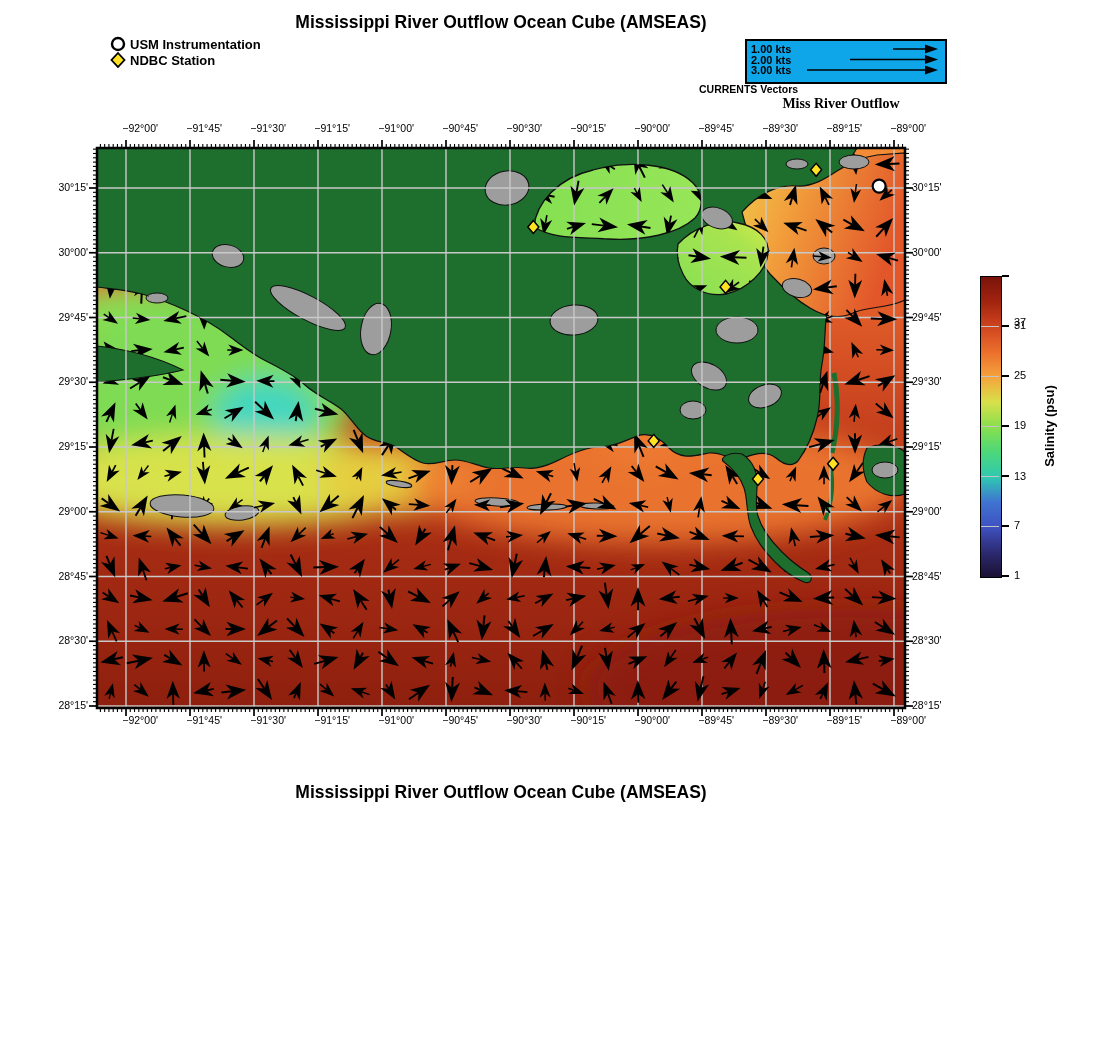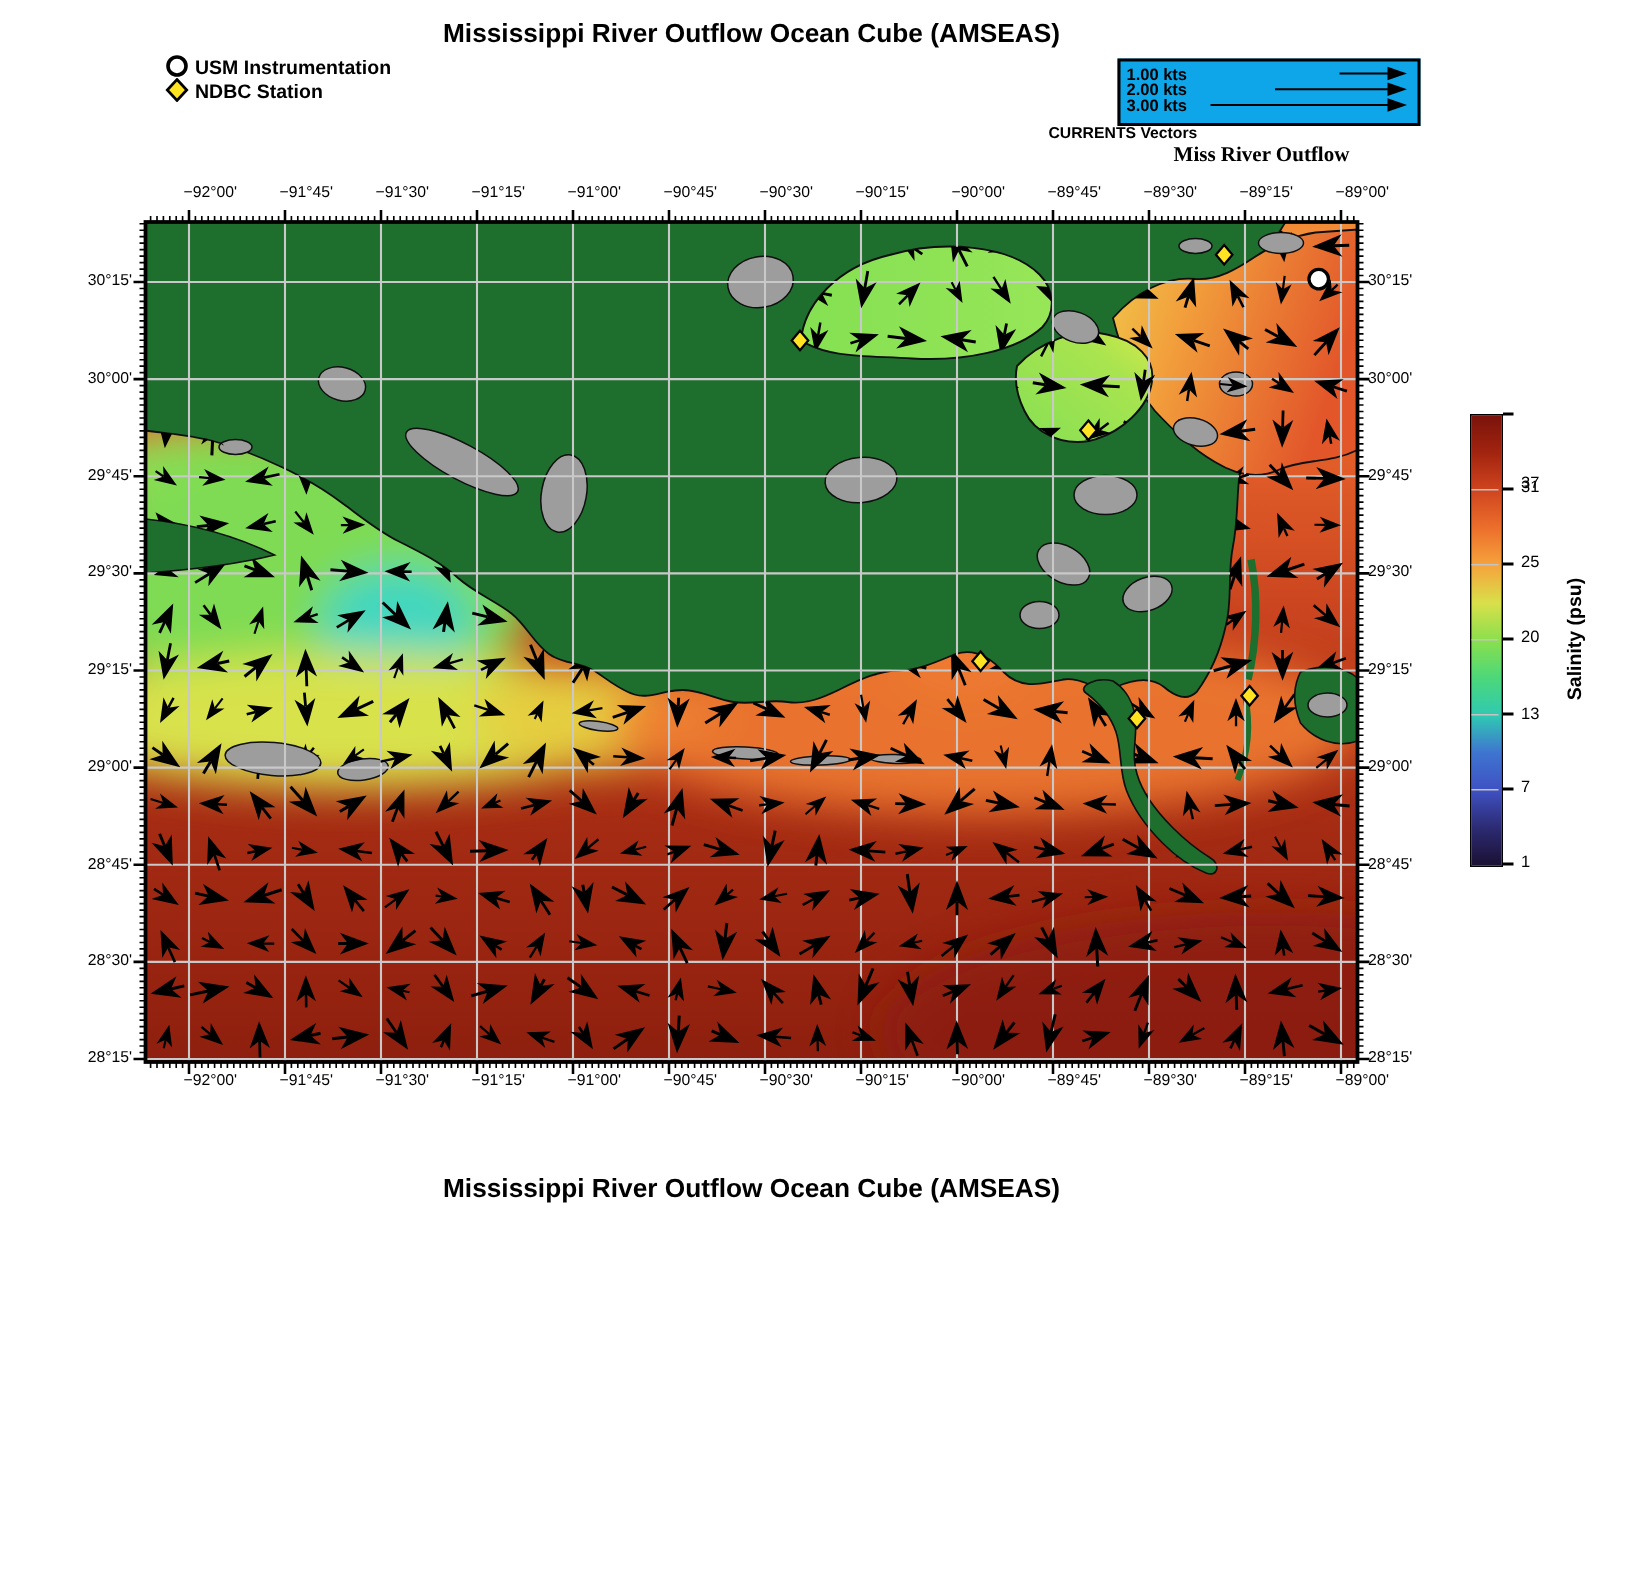--- a/index.html
+++ b/index.html
@@ -2785,21 +2785,21 @@
   <div class="cb-tick" style="top: 5px;"></div>
       <div class="cb-label" style="top: -1px; margin-top: 47px;">37</div>
       <div class="cb-gray" style="top: 55.5px;"></div>
       <div class="cb-tick" style="top: 55px;"></div>
       <div class="cb-label" style="top: 49px;">31</div>
       <div class="cb-gray" style="top: 105.5px;"></div>
       <div class="cb-tick" style="top: 105px;"></div>
       <div class="cb-label" style="top: 99px;">25</div>
       <div class="cb-gray" style="top: 155.5px;"></div>
       <div class="cb-tick" style="top: 155px;"></div>
-      <div class="cb-label" style="top: 149px;">20</div>
+      <div class="cb-label" style="top: 149px;">19</div>
       <div class="cb-gray" style="top: 205.5px;"></div>
       <div class="cb-tick" style="top: 205px;"></div>
       <div class="cb-label" style="top: 200px;">13</div>
       <div class="cb-gray" style="top: 255.5px;"></div>
       <div class="cb-tick" style="top: 255px;"></div>
       <div class="cb-label" style="top: 249px;">7</div>
       <div class="cb-tick" style="top: 305px;"></div>
       <div class="cb-label" style="top: 299px;">1</div>
     </div>
   <div class="abs cb-title">Salinity (psu)</div>

